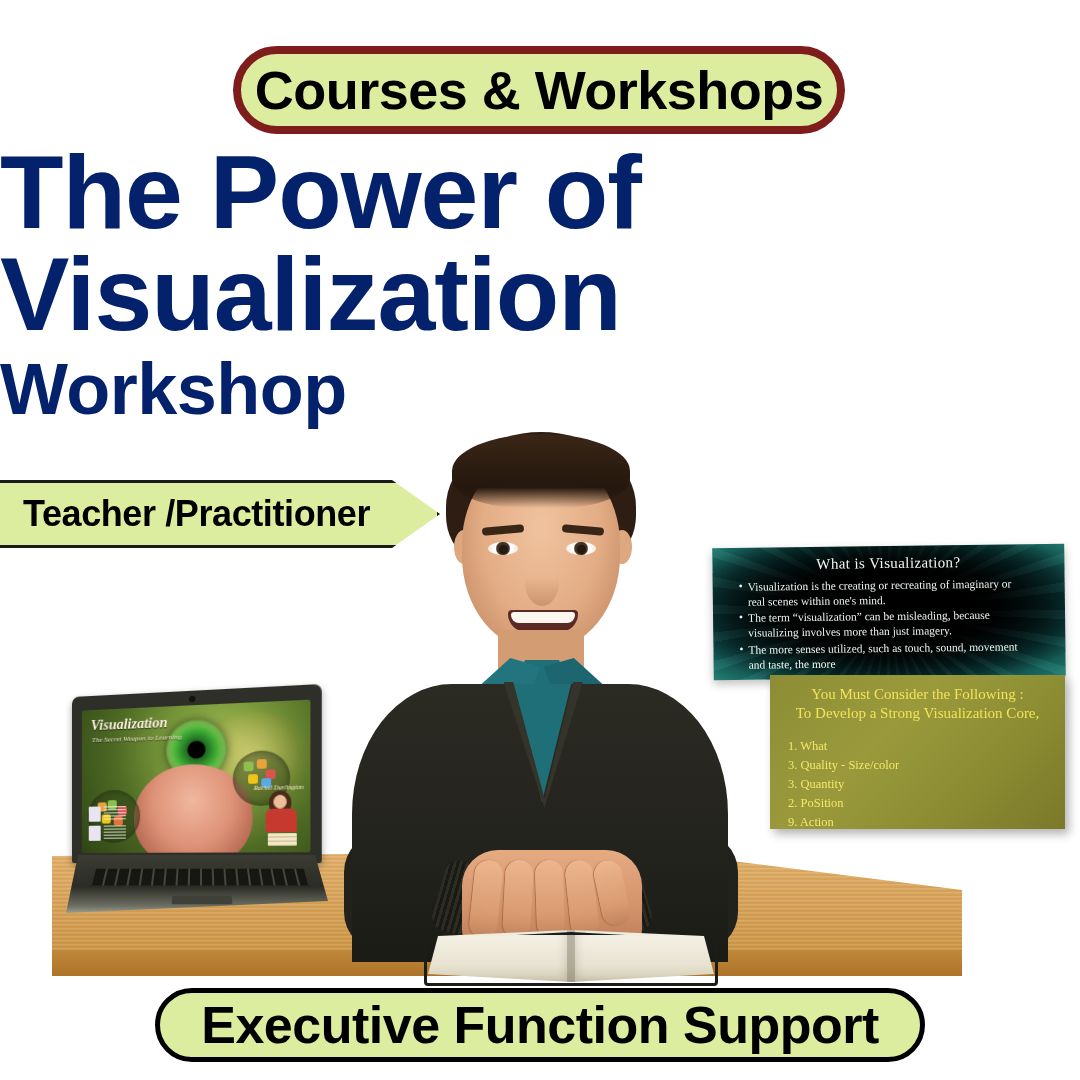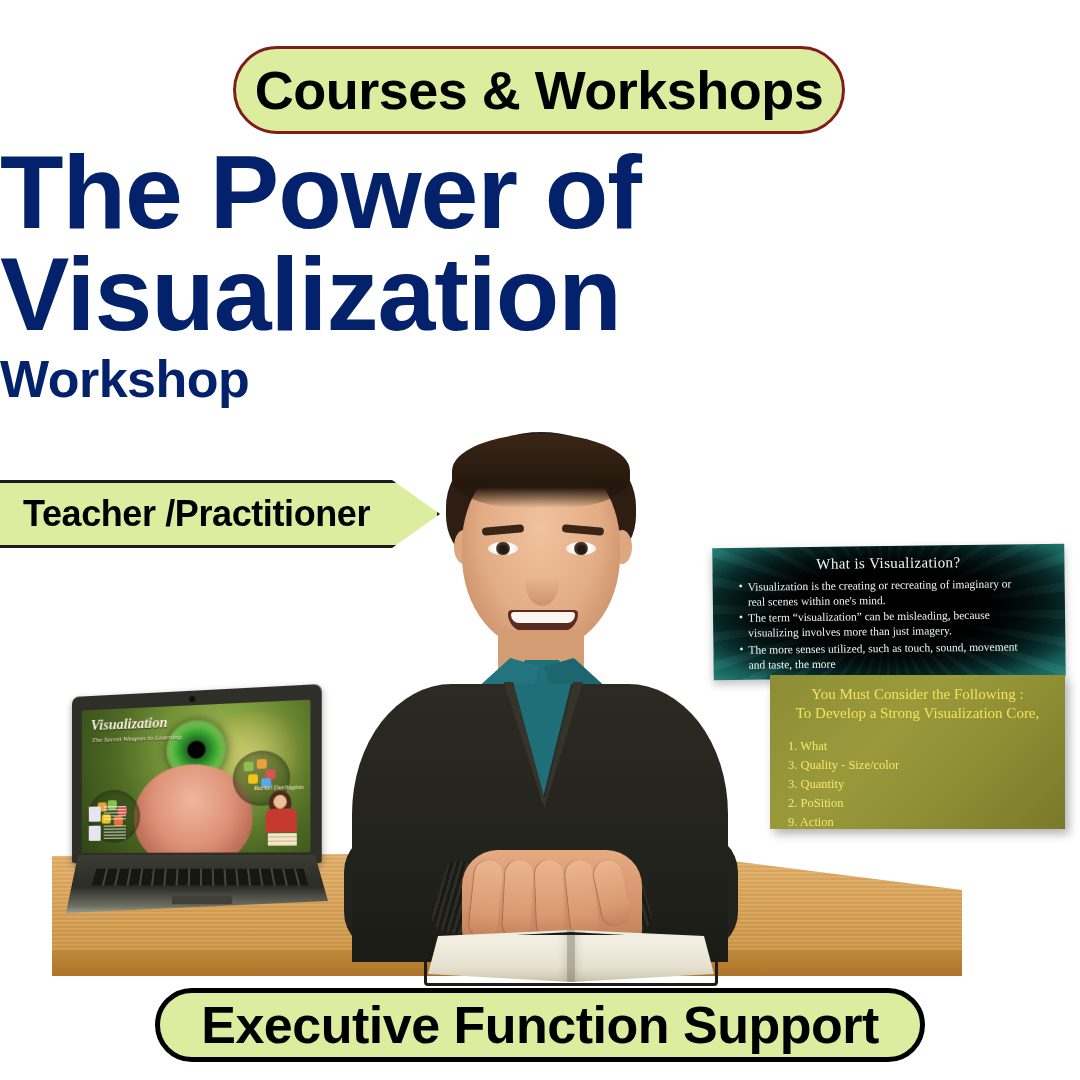--- a/index.html
+++ b/index.html
@@ -18,21 +18,21 @@
     overflow: hidden;
   }
 
   
   .pill {
     position: absolute;
     display: flex;
     align-items: center;
     justify-content: center;
     background: #dded9f;
-    border: 3px solid #7f1d1d;
+    border: 8px solid #7f1d1d;
     border-radius: 999px;
     box-sizing: border-box;
     color: #000000;
     font-weight: 700;
     letter-spacing: -0.5px;
     white-space: nowrap;
   }
   #badge-courses {
     left: 233px;
     top: 46px;
@@ -61,21 +61,21 @@
     font-weight: 700;
     line-height: 0.98;
     letter-spacing: -1px;
   }
   #headline .line {
     display: block;
     font-size: 104px;
   }
   #headline #headline-sub {
     display: block;
-    font-size: 52px;
+    font-size: 72px;
     margin-top: 8px;
     letter-spacing: -0.5px;
   }
 
   
   #banner-teacher {
     position: absolute;
     left: -6px;
     top: 480px;
     width: 446px;

